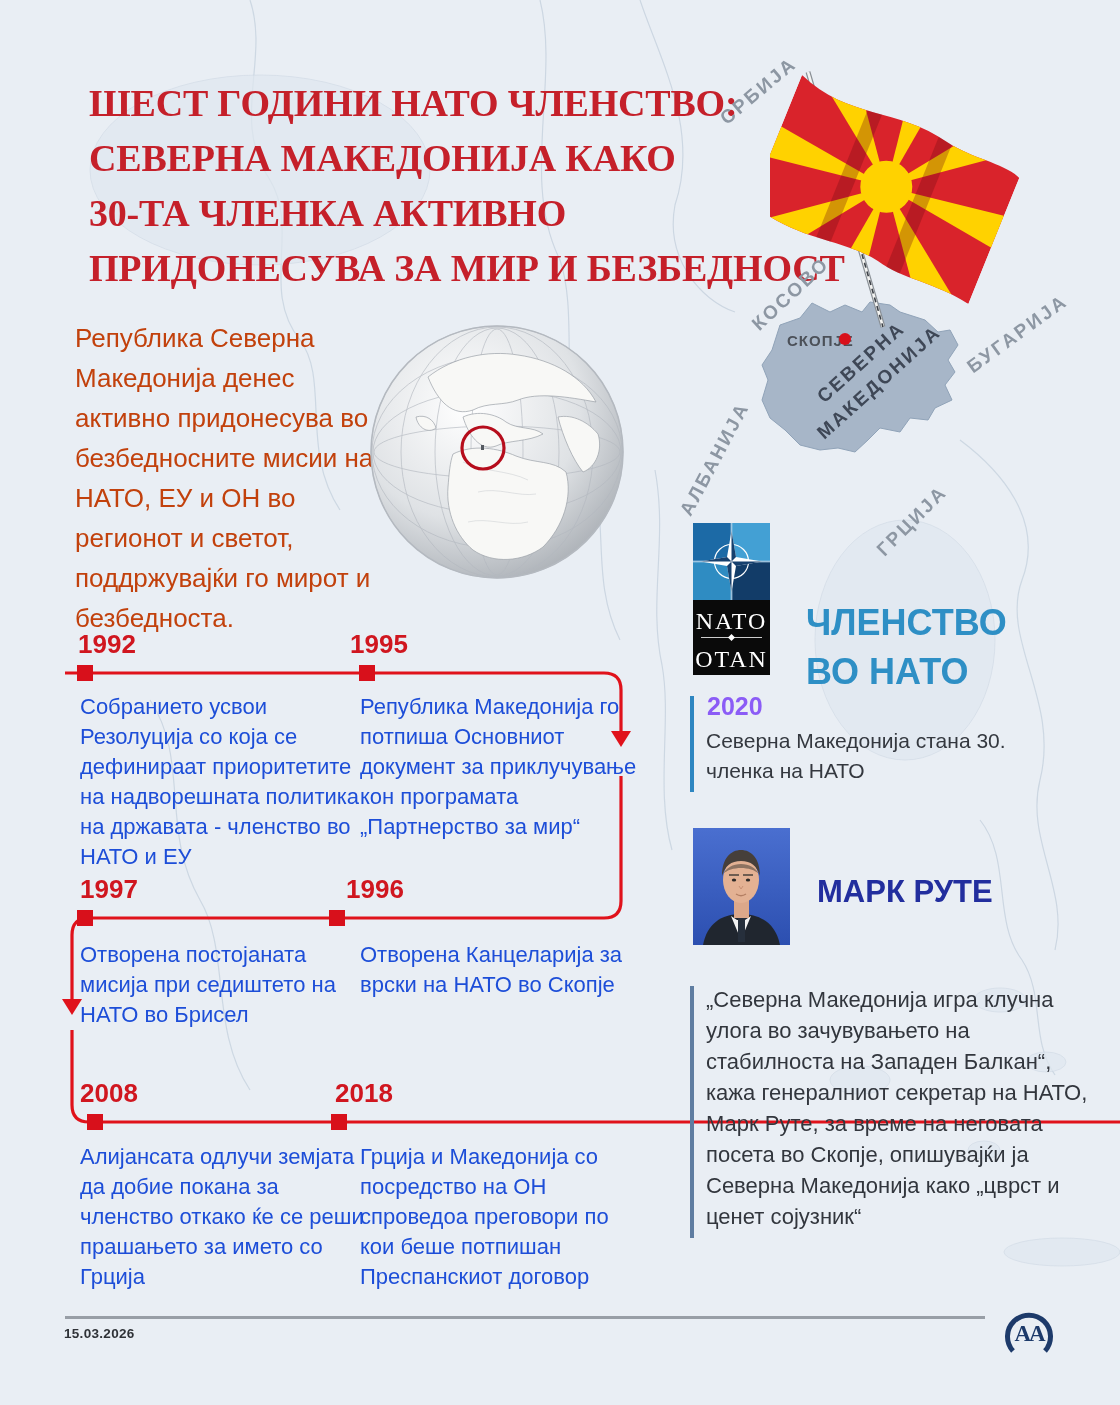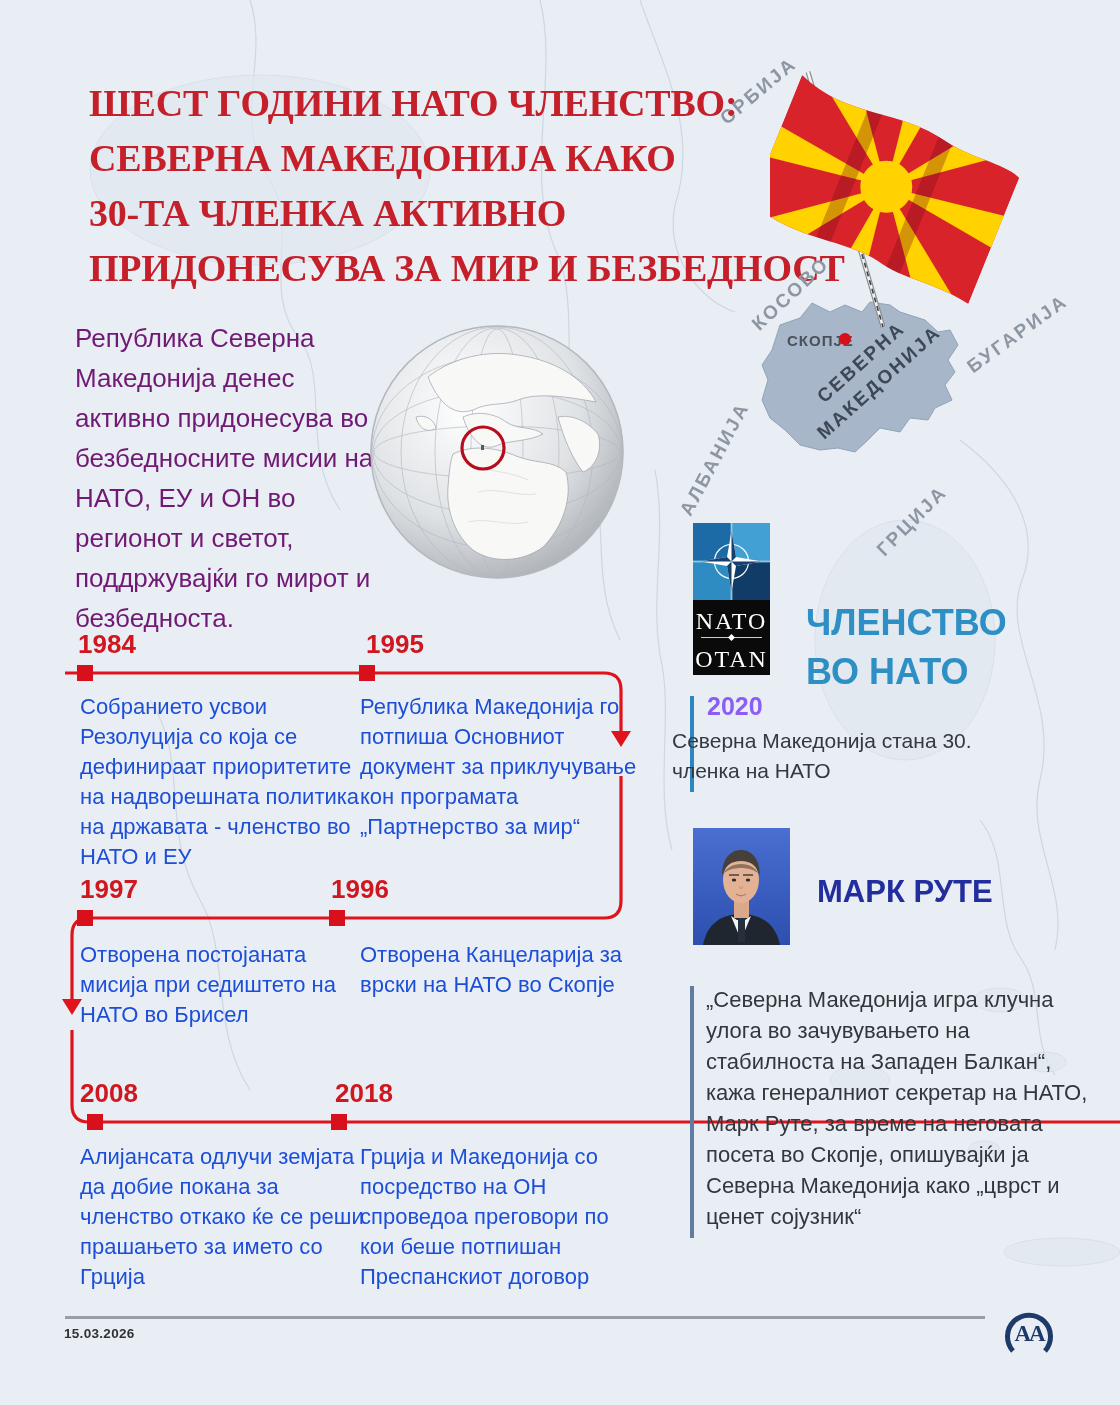--- a/index.html
+++ b/index.html
@@ -4,21 +4,21 @@
 <style>
   * { margin:0; padding:0; box-sizing:border-box; }
   body { background:#cfd8e2; font-family:"Liberation Sans","DejaVu Sans",sans-serif; }
   .page { position:relative; width:1120px; height:1405px; margin:0 auto;
           background:#e9eef4; overflow:hidden; }
   .abs { position:absolute; }
   svg { display:block; }
 
   .title-line { font-size:38px; font-weight:700; line-height:55px; color:#c5202a;
                 white-space:nowrap; letter-spacing:-0.2px; }
-  .intro { width:315px; font-size:26px; line-height:40px; color:#701a75; }
+  .intro { width:315px; font-size:26px; line-height:40px; color:#c2410c; }
 
   .country-label { font-size:19px; font-weight:700; color:#8d97a3; letter-spacing:2.5px;
                    white-space:nowrap; }
   .skopje { font-size:15px; font-weight:700; color:#4b5058; letter-spacing:1px; white-space:nowrap; }
   .skopje-dot { width:12px; height:12px; border-radius:50%; background:#d8101b; }
   .mk-label { width:170px; text-align:center; font-size:19px; font-weight:700; color:#3e4756;
               letter-spacing:2.5px; line-height:27px; transform:rotate(-42deg); }
 
   .yr { font-size:26px; font-weight:700; color:#d0161f; white-space:nowrap; }
   .tl-text { font-size:22px; line-height:30px; color:#1d4ed8; }
@@ -164,27 +164,27 @@
     <g fill="#d8101b">
       <rect x="77" y="665" width="16" height="16"></rect>
       <rect x="359" y="665" width="16" height="16"></rect>
       <rect x="77" y="910" width="16" height="16"></rect>
       <rect x="329" y="910" width="16" height="16"></rect>
       <rect x="87" y="1114" width="16" height="16"></rect>
       <rect x="331" y="1114" width="16" height="16"></rect>
     </g>
   </svg>
 
-  <div class="abs yr" style="left:78px;top:629px;">1984</div>
-  <div class="abs yr" style="left:366px;top:629px;">1995</div>
+  <div class="abs yr" style="left:78px;top:629px;">1992</div>
+  <div class="abs yr" style="left:350px;top:629px;">1995</div>
   <div class="abs tl-text" style="left:80px;top:692px;width:280px;">Собранието усвои Резолуција со која се дефинираат приоритетите на надворешната политика на државата - членство во НАТО и ЕУ</div>
   <div class="abs tl-text" style="left:360px;top:692px;width:285px;">Република Македонија го потпиша Основниот документ за приклучување кон програмата „Партнерство за мир“</div>
 
   <div class="abs yr" style="left:80px;top:874px;">1997</div>
-  <div class="abs yr" style="left:331px;top:874px;">1996</div>
+  <div class="abs yr" style="left:346px;top:874px;">1996</div>
   <div class="abs tl-text" style="left:360px;top:940px;width:280px;">Отворена Канцеларија за врски на НАТО во Скопје</div>
   <div class="abs tl-text" style="left:80px;top:940px;width:280px;">Отворена постојаната мисија при седиштето на НАТО во Брисел</div>
 
   <div class="abs yr" style="left:80px;top:1078px;">2008</div>
   <div class="abs yr" style="left:335px;top:1078px;">2018</div>
   <div class="abs tl-text" style="left:80px;top:1142px;width:285px;">Алијансата одлучи земјата да добие покана за членство откако ќе се реши прашањето за името со Грција</div>
   <div class="abs tl-text" style="left:360px;top:1142px;width:270px;">Грција и Македонија со посредство на ОН спроведоа преговори по кои беше потпишан Преспанскиот договор</div>
 
   <svg class="abs" style="left:693px;top:523px;" width="77" height="152" viewBox="0 0 77 152">
     <rect x="0" y="0" width="38.5" height="38.5" fill="#1c6aa6"></rect>
@@ -208,21 +208,21 @@
     <text x="38.5" y="144" text-anchor="middle" fill="#ffffff" font-family="Liberation Serif, DejaVu Serif, serif" font-size="24" letter-spacing="2">OTAN</text>
   </svg>
 
   <div class="abs" style="left:806px;top:598px;">
     <div class="nato-heading">ЧЛЕНСТВО</div>
     <div class="nato-heading">ВО НАТО</div>
   </div>
 
   <div class="abs blue-bar" style="left:690px;top:696px;height:96px;"></div>
   <div class="abs year-blue" style="left:707px;top:692px;">2020</div>
-  <div class="abs nato-text" style="left:672px;top:726px;">Северна Македонија стана 30. членка на НАТО</div>
+  <div class="abs nato-text" style="left:706px;top:726px;">Северна Македонија стана 30. членка на НАТО</div>
 
   <svg class="abs" style="left:693px;top:828px;" width="97" height="117" viewBox="0 0 97 117">
     <defs>
       <linearGradient id="rutteBg" x1="0" y1="0" x2="0" y2="1">
         <stop offset="0%" stop-color="#4a6fd0"></stop>
         <stop offset="100%" stop-color="#2c4fb0"></stop>
       </linearGradient>
     </defs>
     <rect width="97" height="117" fill="url(#rutteBg)"></rect>
     <path d="M10,117 C14,96 28,86 48,86 C68,86 83,96 87,117 Z" fill="#20262f"></path>

